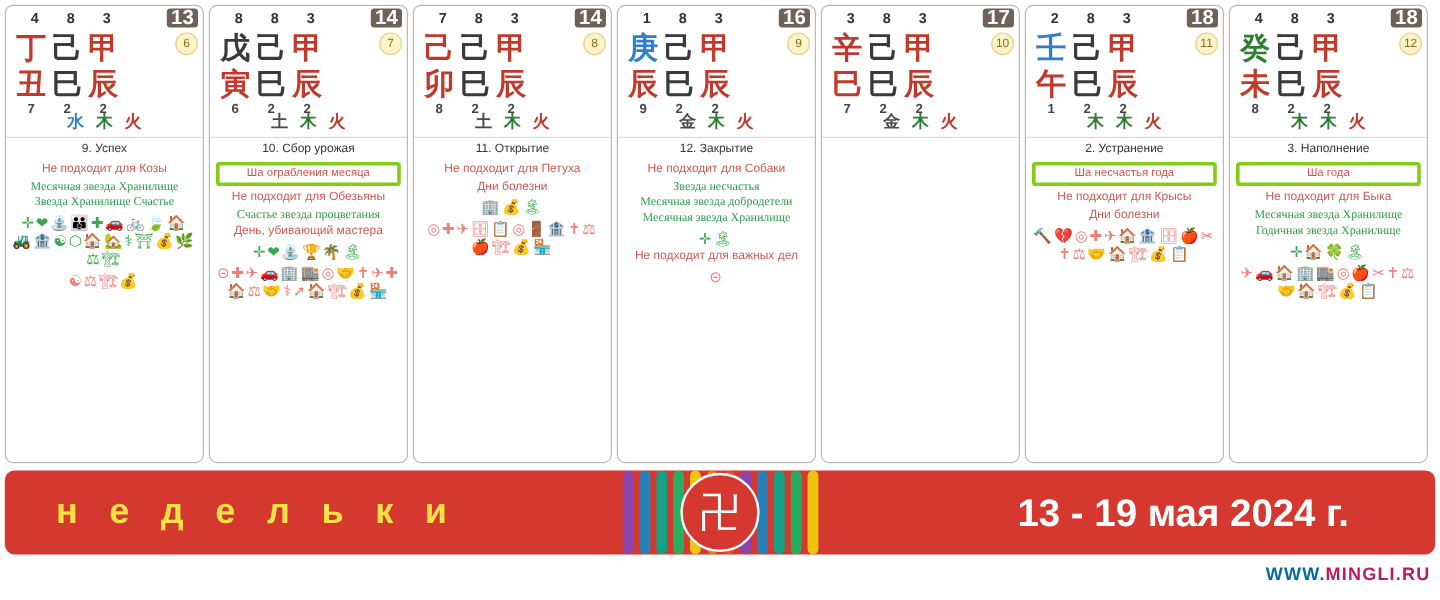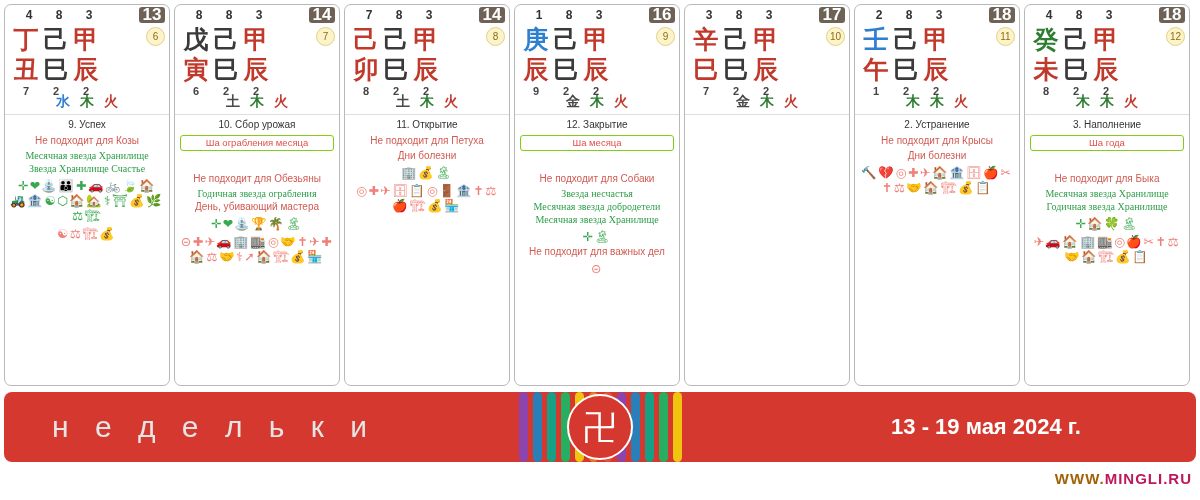--- a/index.html
+++ b/index.html
@@ -136,26 +136,26 @@
     flex: 1;
     overflow: hidden;
     text-align: center;
   }
   .officer {
     color: #333;
     font-size: 10px;
     margin-bottom: 4px;
   }
   .sha-box {
-    border: 1px solid #84cc16;
+    border: 3px solid #84cc16;
     border-radius: 3px;
     color: #e0504a;
     font-size: 9.5px;
     padding: 1px 3px;
-    margin-bottom: 22px;
+    margin-bottom: 4px;
     display: block;
   }
   .bad-for {
     color: #d05a52;
     margin-bottom: 3px;
   }
   .good-line {
     color: #2e9e4a;
     margin-bottom: 1px;
     font-family: Liberation Serif, serif;
@@ -188,36 +188,36 @@
   }
   #footer-left {
     position: absolute;
     left: 0; top: 0;
     width: 420px; height: 70px;
     display: flex;
     align-items: center;
     justify-content: center;
   }
   #week-word {
-    color: #e5e5e5;
+    color: #fde047;
     font-size: 30px;
-    font-weight: normal;
+    font-weight: bold;
     letter-spacing: 9px;
   }
   #footer-right {
     position: absolute;
     right: 0; top: 0;
     width: 420px; height: 70px;
     display: flex;
     align-items: center;
     justify-content: center;
   }
   #date-range {
     color: #ffffff;
-    font-size: 22px;
+    font-size: 32px;
     font-weight: bold;
   }
   #rainbow {
     position: absolute;
     left: 420px; top: 0;
     width: 352px; height: 70px;
     display: flex;
     align-items: center;
     justify-content: center;
     gap: 5px;
@@ -248,21 +248,21 @@
     line-height: 34px;
   }
   #site {
     position: absolute;
     right: 8px;
     top: 470px;
     font-size: 15px;
     font-weight: bold;
     letter-spacing: 1px;
   }
-  #site .blue { color: #a16207; }
+  #site .blue { color: #0369a1; }
   #site .red { color: #be185d; }
 </style>
 </head>
 <body>
 
 <div id="cards">
     <div class="card">
       <div class="card-head">
         <div class="head-nums">
           <span class="head-num">4</span>
@@ -332,21 +332,21 @@
       </div>
       <div class="elem-row">
         <span class="elem el-dark">土</span>
         <span class="elem el-green">木</span>
         <span class="elem el-red">火</span>
       </div>
       <div class="card-body">
         <div class="officer">10. Сбор урожая</div>
         <span class="sha-box">Ша ограбления месяца</span>
         <div class="bad-for">Не подходит для Обезьяны</div>
-        <div class="good-line">Годичная звезда ограбления</div>
+        <div class="good-line">Счастье звезда процветания</div>
         <div class="bad-line">День, убивающий мастера</div>
         <div class="glyphs green">✛❤⛲🏆🌴🏝</div>
         <div class="glyphs red">⊝✚✈🚗🏢🏬◎🤝✝✈✚🏠⚖🤝⚕➚🏠🏗💰🏪</div>
       </div>
     </div>
     <div class="card">
       <div class="card-head">
         <div class="head-nums">
           <span class="head-num">7</span>
           <span class="head-num">8</span>
@@ -412,21 +412,20 @@
         </div>
         <span class="lunar-badge">9</span>
       </div>
       <div class="elem-row">
         <span class="elem el-dark">金</span>
         <span class="elem el-green">木</span>
         <span class="elem el-red">火</span>
       </div>
       <div class="card-body">
         <div class="officer">12. Закрытие</div>
-        <span class="sha-box">Ша месяца</span>
         <div class="bad-for">Не подходит для Собаки</div>
         <div class="good-line">Звезда несчастья</div>
         <div class="good-line">Месячная звезда добродетели</div>
         <div class="good-line">Месячная звезда Хранилище</div>
         <div class="glyphs green">✛🏝</div>
         <div class="note-red">Не подходит для важных дел</div>
         <div class="glyphs red">⊝</div>
       </div>
     </div>
     <div class="card">
@@ -489,20 +488,21 @@
         </div>
         <span class="lunar-badge">11</span>
       </div>
       <div class="elem-row">
         <span class="elem el-green">木</span>
         <span class="elem el-green">木</span>
         <span class="elem el-red">火</span>
       </div>
       <div class="card-body">
         <div class="officer">2. Устранение</div>
+        <span class="sha-box">Ша несчастья года</span>
         <div class="bad-for">Не подходит для Крысы</div>
         <div class="bad-line">Дни болезни</div>
         <div class="glyphs red">🔨💔◎✚✈🏠🏦🗄🍎✂✝⚖🤝🏠🏗💰📋</div>
       </div>
     </div>
     <div class="card">
       <div class="card-head">
         <div class="head-nums">
           <span class="head-num">4</span>
           <span class="head-num">8</span>

